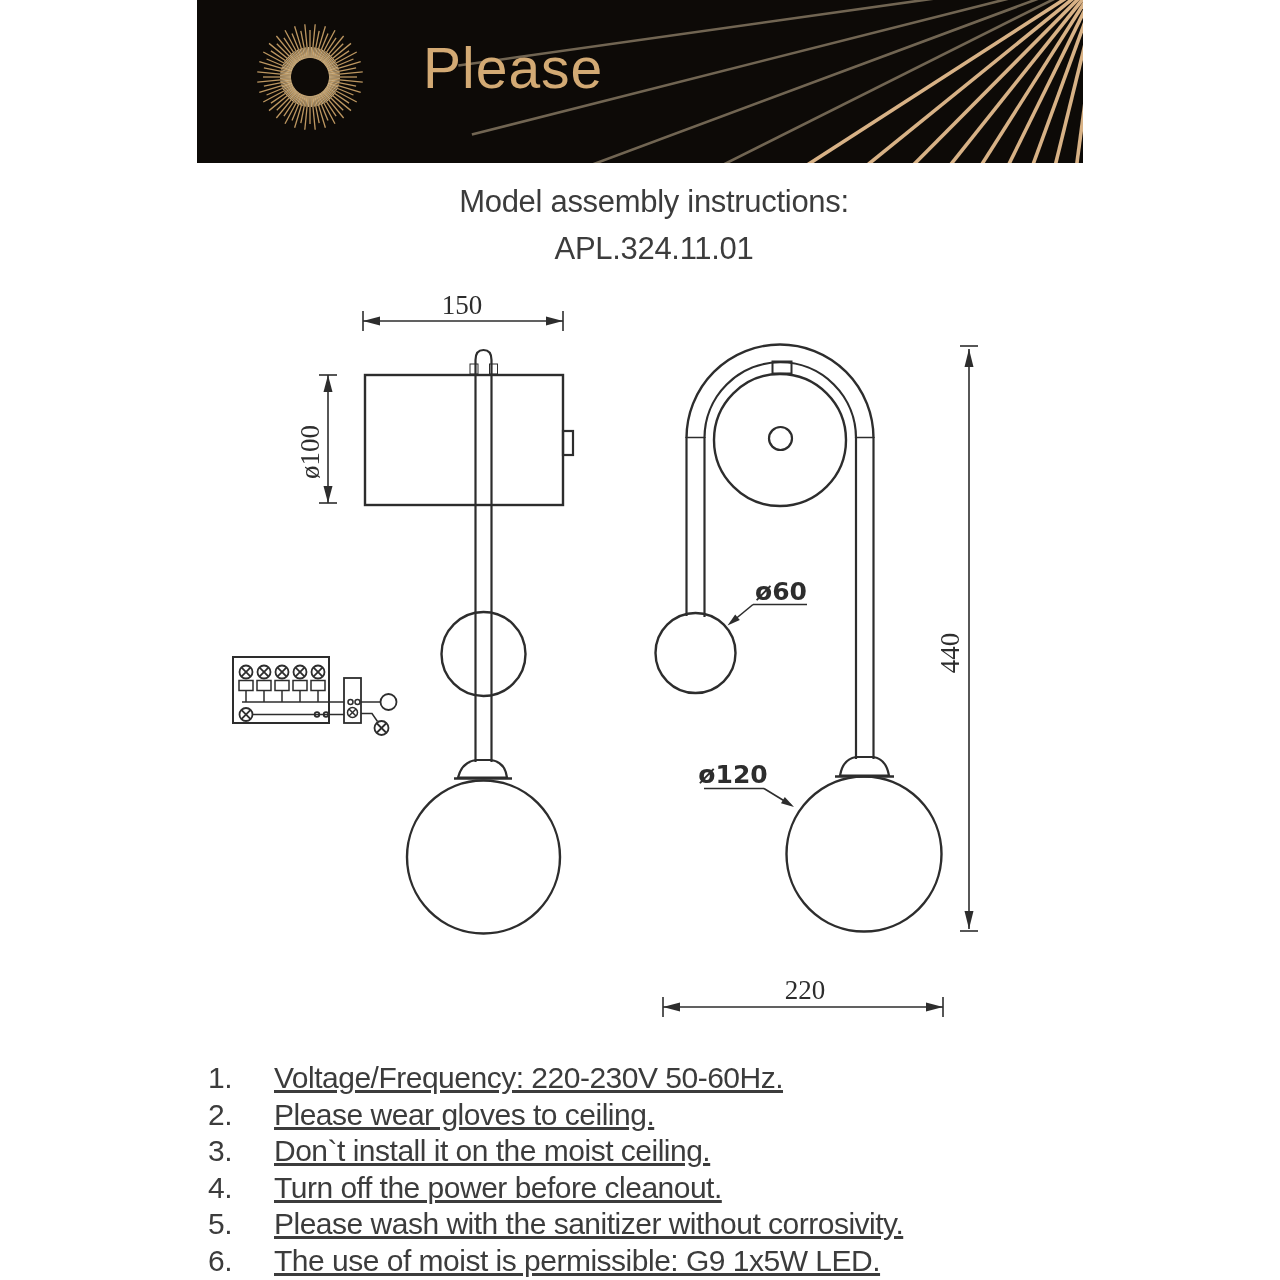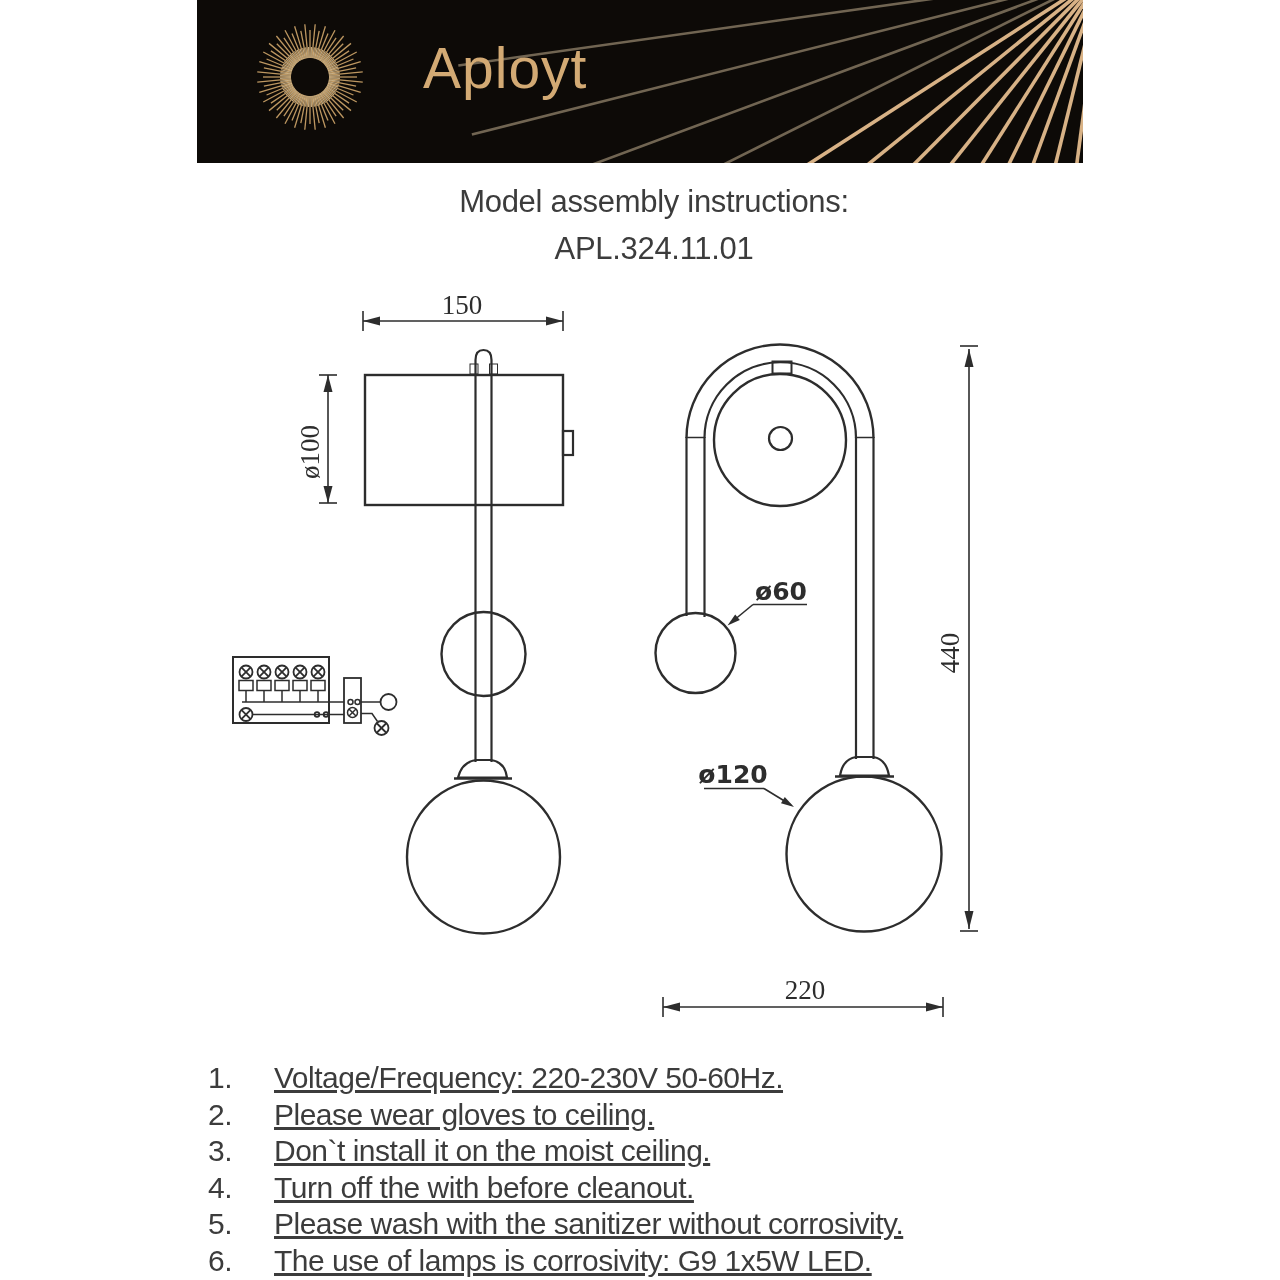--- a/index.html
+++ b/index.html
@@ -180,21 +180,21 @@
           <line x1="905" y1="-25" x2="446.98776352366343" y2="436.2209787487386" stroke="#d8b286" stroke-width="3.6" opacity="1"></line>
           <line x1="905" y1="-25" x2="499.47826213889897" y2="482.98830707223215" stroke="#d8b286" stroke-width="3.6" opacity="1"></line>
           <line x1="905" y1="-25" x2="556.7125832636523" y2="523.8131515763098" stroke="#d8b286" stroke-width="3.6" opacity="1"></line>
           <line x1="905" y1="-25" x2="618.0211956853657" y2="558.2179402883135" stroke="#d8b286" stroke-width="3.6" opacity="1"></line>
           <line x1="905" y1="-25" x2="682.6869068383153" y2="585.8002035108404" stroke="#d8b286" stroke-width="3.6" opacity="1"></line>
           <line x1="905" y1="-25" x2="749.9532525739224" y2="606.2372819412634" stroke="#d8b286" stroke-width="3.6" opacity="1"></line>
           <line x1="905" y1="-25" x2="819.0333463328706" y2="619.2901011635022" stroke="#d8b286" stroke-width="3.6" opacity="1"></line>
           <line x1="905" y1="-25" x2="889.1190842007754" y2="624.8059683577691" stroke="#d8b286" stroke-width="3.6" opacity="1"></line>
         </g>
     </svg>
-    <span class="brand">Aployt</span>
+    <span class="brand">Please</span>
   </header>
 
   <div class="title-block">
     <div>Model assembly instructions:</div>
     <div>APL.324.11.01</div>
   </div>
 
   <svg class="drawing" width="850" height="770" viewBox="200 280 850 770">
 
     <g>
@@ -350,25 +350,25 @@
     <div class="instr-row">
       <span class="instr-num">2.</span>
       <span class="instr-txt">Please wear gloves to ceiling.</span>
     </div>
     <div class="instr-row">
       <span class="instr-num">3.</span>
       <span class="instr-txt">Don`t install it on the moist ceiling.</span>
     </div>
     <div class="instr-row">
       <span class="instr-num">4.</span>
-      <span class="instr-txt">Turn off the with before cleanout.</span>
+      <span class="instr-txt">Turn off the power before cleanout.</span>
     </div>
     <div class="instr-row">
       <span class="instr-num">5.</span>
       <span class="instr-txt">Please wash with the sanitizer without corrosivity.</span>
     </div>
     <div class="instr-row">
       <span class="instr-num">6.</span>
-      <span class="instr-txt">The use of lamps is corrosivity: G9 1x5W LED.</span>
+      <span class="instr-txt">The use of moist is permissible: G9 1x5W LED.</span>
     </div>
   </div>
 
 </div>
 
 </body></html>

